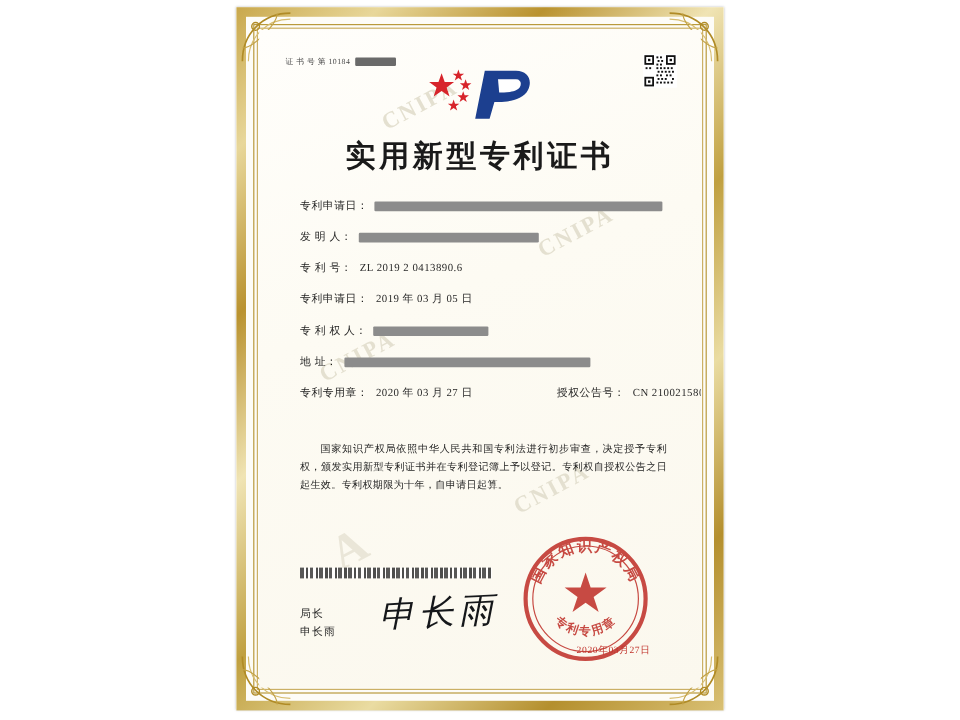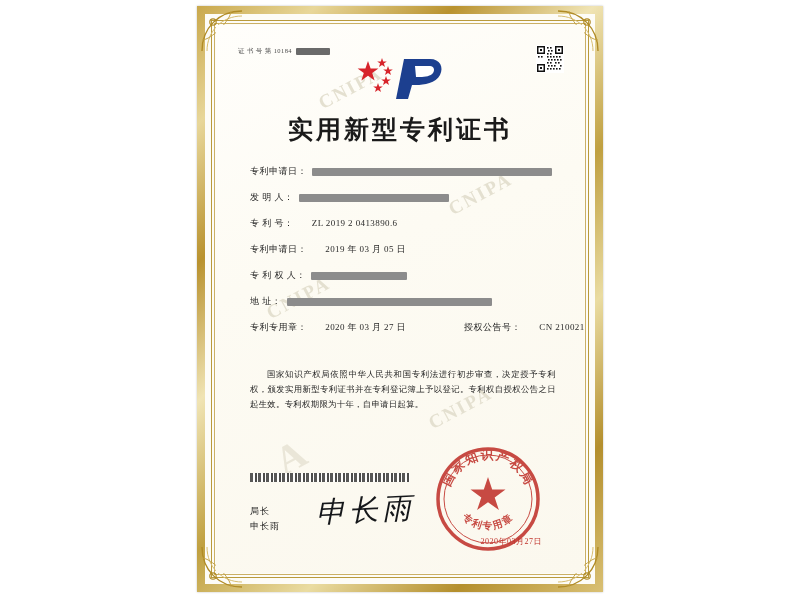--- a/index.html
+++ b/index.html
@@ -170,21 +170,21 @@
     color: #1f1f1f;
     font-family: "Liberation Serif", serif;
     white-space: nowrap;
   }
   .field-label {
     display: inline-block;
     letter-spacing: 0.5px;
   }
   .field-value {
     display: inline-block;
-    margin-left: 16px;
+    margin-left: 4px;
     letter-spacing: 0.4px;
     color: #2a2a2a;
   }
   .redacted {
     display: inline-block;
     background: #8c8c8c;
     color: transparent;
     height: 8px;
     border-radius: 1px;
     vertical-align: middle;

